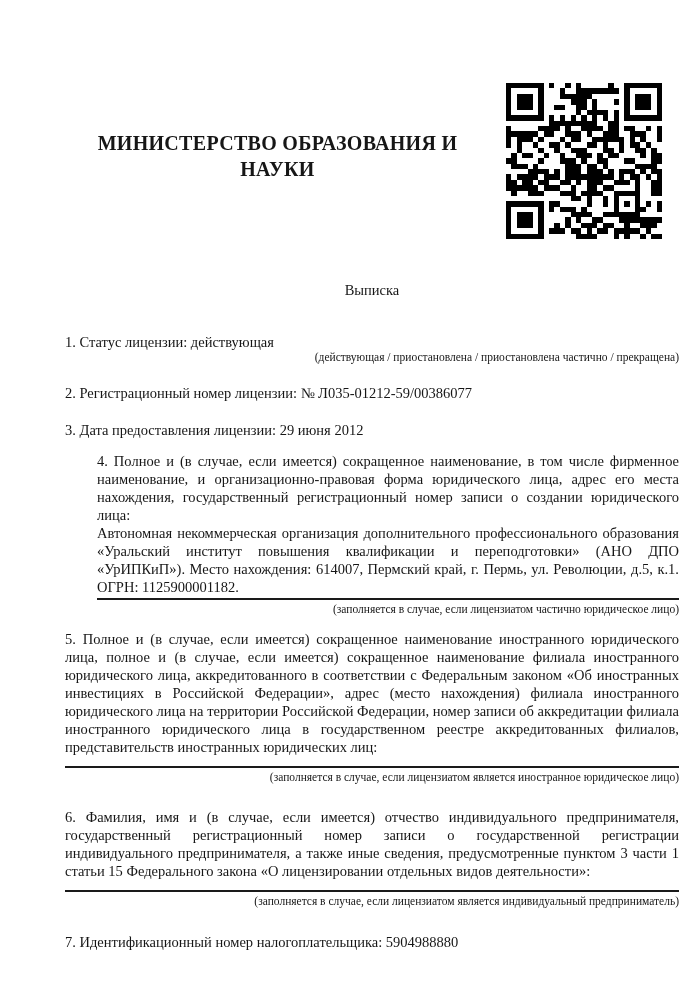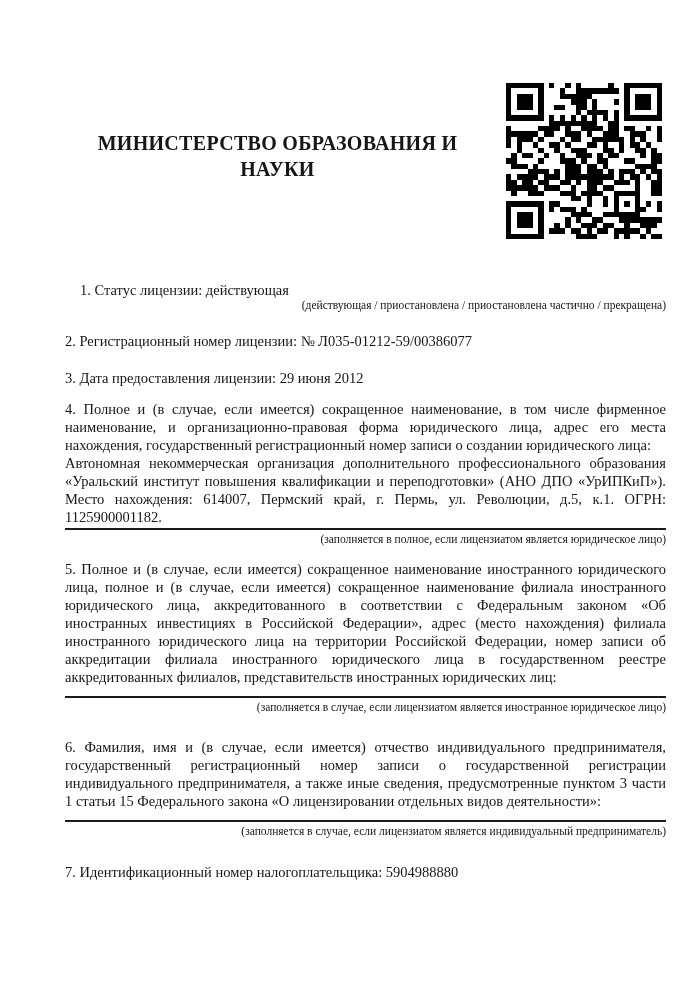--- a/index.html
+++ b/index.html
@@ -9,21 +9,21 @@
   }
   .page {
     position: relative;
     width: 700px;
     height: 989px;
     margin: 0 auto;
     background: #ffffff;
     color: #161616;
     font-family: "Liberation Serif", "DejaVu Serif", serif;
     box-sizing: border-box;
-    padding: 0 34px 0 65px;
+    padding: 0 21px 0 65px;
     overflow: hidden;
   }
   .qr {
     position: absolute;
     left: 506px;
     top: 83px;
     width: 156px;
     height: 156px;
   }
   .qr svg { display: block; width: 156px; height: 156px; shape-rendering: crispEdges; }
@@ -67,24 +67,24 @@
     text-align: right;
   }
   .rule {
     border: 0;
     border-top: 2px solid #1a1a1a;
     margin: 2px 0 3px 0;
     height: 0;
   }
   .spacer-line { height: 8px; }
 
-  .item-1 { margin-top: 33px; margin-left: 15px; }
+  .item-1 { margin-top: 33px; }
   .item-2 { margin-top: 20px; }
   .item-3 { margin-top: 19px; }
-  .item-4 { margin-top: 13px; }
+  .item-4 { margin-top: 13px; margin-left: 32px; }
   .item-5 { margin-top: 14px; }
   .item-6 { margin-top: 24px; }
   .item-7 { margin-top: 25px; }
 </style>
 </head>
 <body>
 
 <div class="page">
 
   <div class="qr">
@@ -534,40 +534,41 @@
         <rect x="27" y="28" width="1" height="1" fill="#000"></rect>
         <rect x="28" y="28" width="1" height="1" fill="#000"></rect>
       </svg>
   </div>
 
   <div class="header-block">
     <div class="ministry-line">МИНИСТЕРСТВО ОБРАЗОВАНИЯ И НАУКИ</div>
   </div>
 
   <div class="title-block">
+    <div>Выписка</div>
   </div>
 
   <section class="item-1">
     <p class="body-text">1. Статус лицензии: действующая</p>
     <div class="caption">(действующая / приостановлена / приостановлена частично / прекращена)</div>
   </section>
 
   <section class="item-2">
     <p class="body-text">2. Регистрационный номер лицензии: № Л035-01212-59/00386077</p>
   </section>
 
   <section class="item-3">
     <p class="body-text">3. Дата предоставления лицензии: 29 июня 2012</p>
   </section>
 
   <section class="item-4">
     <p class="body-text justify">4. Полное и (в случае, если имеется) сокращенное наименование, в том числе фирменное наименование, и организационно-правовая форма юридического лица, адрес его места нахождения, государственный регистрационный номер записи о создании юридического лица:</p>
     <p class="body-text justify">Автономная некоммерческая организация дополнительного профессионального образования «Уральский институт повышения квалификации и переподготовки» (АНО ДПО «УрИПКиП»). Место нахождения: 614007, Пермский край, г. Пермь, ул. Революции, д.5, к.1. ОГРН: 1125900001182.</p>
     <div class="rule"></div>
-    <div class="caption">(заполняется в полное, если лицензиатом является юридическое лицо)</div>
+    <div class="caption">(заполняется в случае, если лицензиатом частично юридическое лицо)</div>
   </section>
 
   <section class="item-5">
     <p class="body-text justify">5. Полное и (в случае, если имеется) сокращенное наименование иностранного юридического лица, полное и (в случае, если имеется) сокращенное наименование филиала иностранного юридического лица, аккредитованного в соответствии с Федеральным законом «Об иностранных инвестициях в Российской Федерации», адрес (место нахождения) филиала иностранного юридического лица на территории Российской Федерации, номер записи об аккредитации филиала иностранного юридического лица в государственном реестре аккредитованных филиалов, представительств иностранных юридических лиц:</p>
     <div class="spacer-line"></div>
     <div class="rule"></div>
     <div class="caption">(заполняется в случае, если лицензиатом является иностранное юридическое лицо)</div>
   </section>
 
   <section class="item-6">

